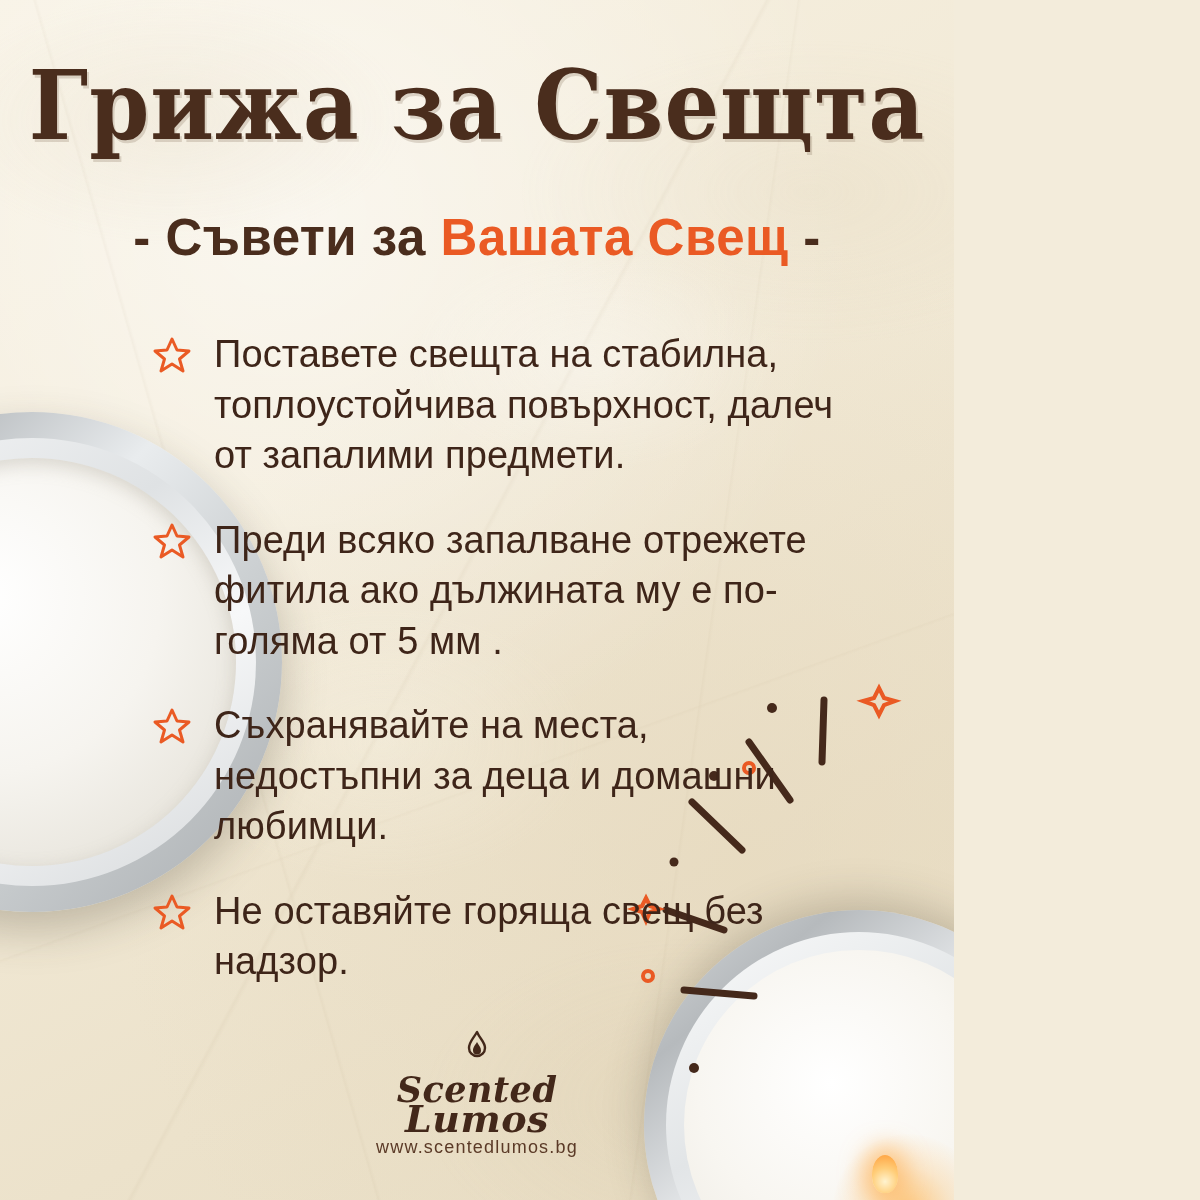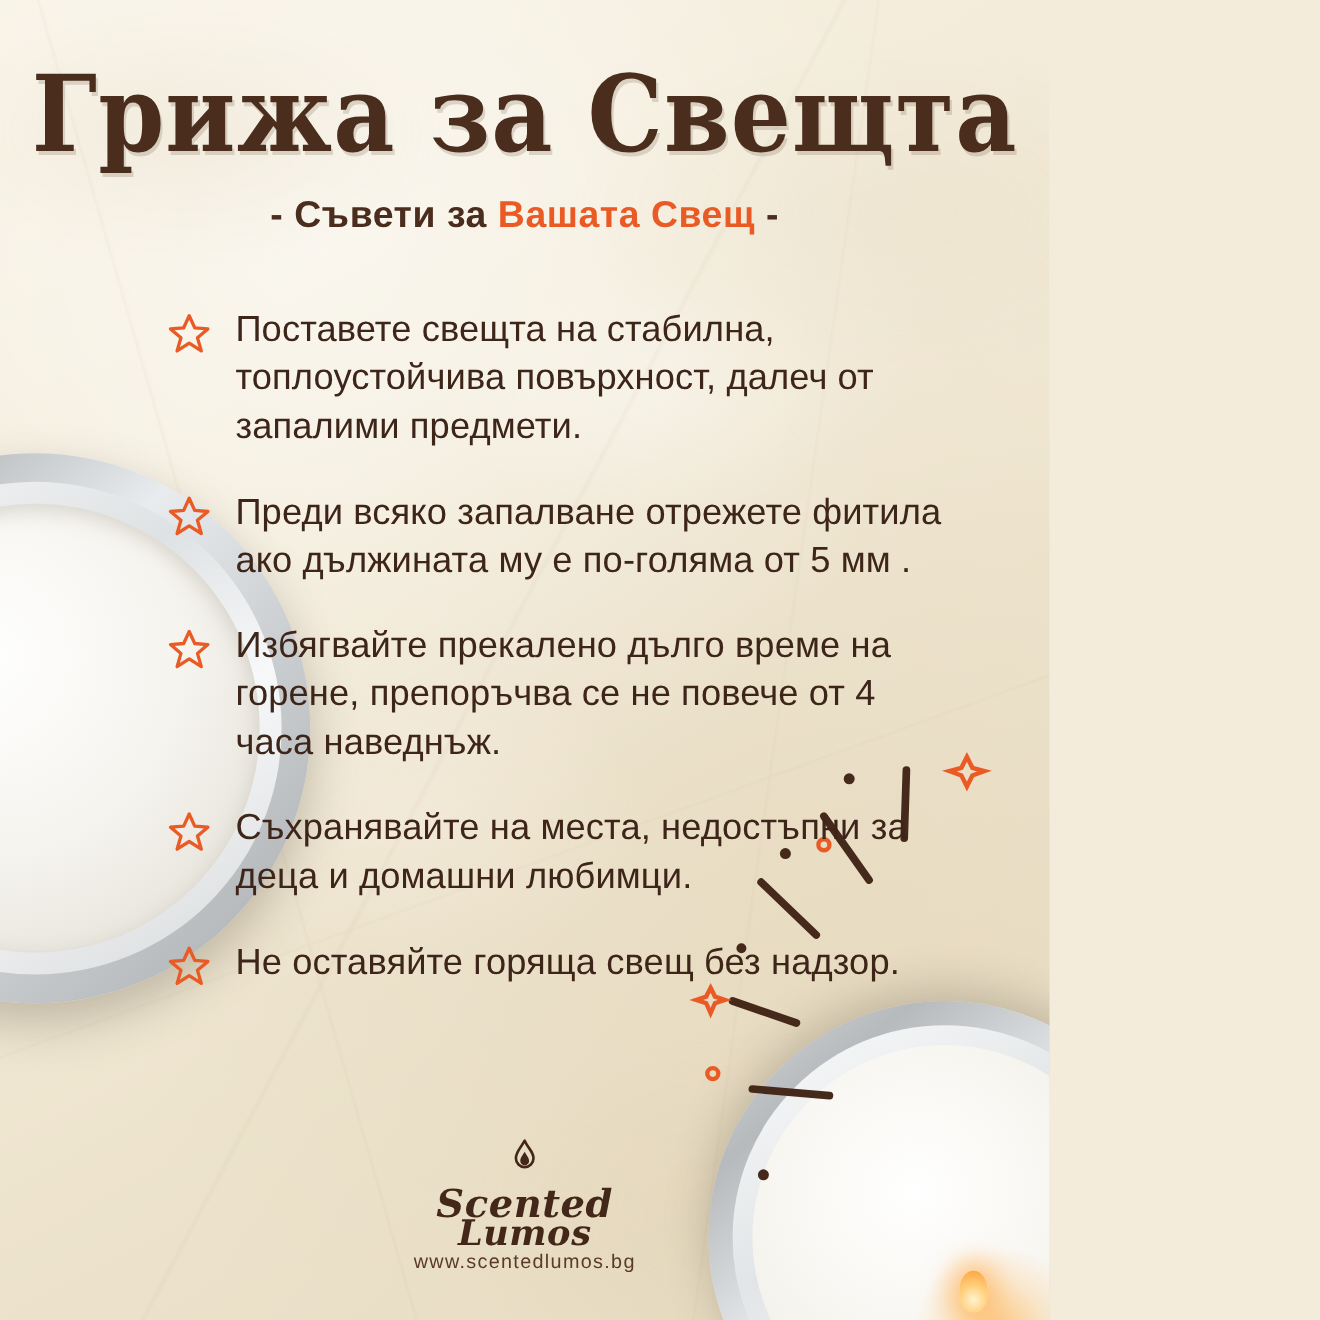--- a/index.html
+++ b/index.html
@@ -127,22 +127,22 @@
     font-family: "DejaVu Serif", serif;
     font-weight: 700;
     font-size: 86px;
     line-height: 1;
     letter-spacing: 1px;
     color: #4a2d1d;
     text-shadow: 2px 3px 0 rgba(120,95,72,0.22);
     transform: scaleY(1.12);
   }
   .subtitle {
-    margin: 28px 0 0;
-    font-size: 34px;
+    margin: 60px 0 0;
+    font-size: 51px;
     font-weight: 600;
     color: #4a2d1d;
     letter-spacing: 0.5px;
   }
   .subtitle .accent {
     color: #ea5a24;
   }
 
   
   .tips {
@@ -160,21 +160,21 @@
   .star {
     flex: 0 0 auto;
     margin-top: 6px;
     width: 40px;
     height: 40px;
     color: #ea5a24;
   }
   .star svg { display: block; }
   .tip-text {
     margin: 0;
-    font-size: 33px;
+    font-size: 38px;
     line-height: 1.33;
     color: #3e2519;
     font-weight: 500;
     letter-spacing: 0.1px;
   }
 
   
   .doodles {
     position: absolute;
     right: 20px;
@@ -207,21 +207,21 @@
     font-weight: 700;
     font-size: 35px;
     line-height: 1;
     color: #43281a;
     letter-spacing: 0.5px;
   }
   .logo-lumos {
     font-family: "DejaVu Serif", serif;
     font-style: italic;
     font-weight: 700;
-    font-size: 32px;
+    font-size: 38px;
     line-height: 0.95;
     color: #43281a;
     margin-top: -6px;
     letter-spacing: 0.5px;
   }
   .site {
     font-size: 18px;
     letter-spacing: 1.2px;
     color: #5b3a27;
   }
@@ -291,28 +291,20 @@
         </svg>
       </span>
       <p class="tip-text">Преди всяко запалване отрежете фитила ако дължината му е по-голяма от 5 мм .</p>
     </li>
     <li class="tip">
       <span class="star">
         <svg viewBox="0 0 40 40" width="40" height="40" fill="none" stroke="currentColor" stroke-width="3" stroke-linejoin="round" stroke-linecap="round">
           <path d="M20 4 L25 15 L37 16 L27.5 24 L31 36 L20 29 L9 36 L12.5 24 L3 16 L15 15 Z"></path>
         </svg>
       </span>
-      <p class="tip-text">Избягвайте прекалено дълго време на горене, препоръчва се не повече от 4 часа наведнъж.</p>
-    </li>
-    <li class="tip">
-      <span class="star">
-        <svg viewBox="0 0 40 40" width="40" height="40" fill="none" stroke="currentColor" stroke-width="3" stroke-linejoin="round" stroke-linecap="round">
-          <path d="M20 4 L25 15 L37 16 L27.5 24 L31 36 L20 29 L9 36 L12.5 24 L3 16 L15 15 Z"></path>
-        </svg>
-      </span>
       <p class="tip-text">Съхранявайте на места, недостъпни за деца и домашни любимци.</p>
     </li>
     <li class="tip">
       <span class="star">
         <svg viewBox="0 0 40 40" width="40" height="40" fill="none" stroke="currentColor" stroke-width="3" stroke-linejoin="round" stroke-linecap="round">
           <path d="M20 4 L25 15 L37 16 L27.5 24 L31 36 L20 29 L9 36 L12.5 24 L3 16 L15 15 Z"></path>
         </svg>
       </span>
       <p class="tip-text">Не оставяйте горяща свещ без надзор.</p>
     </li>

